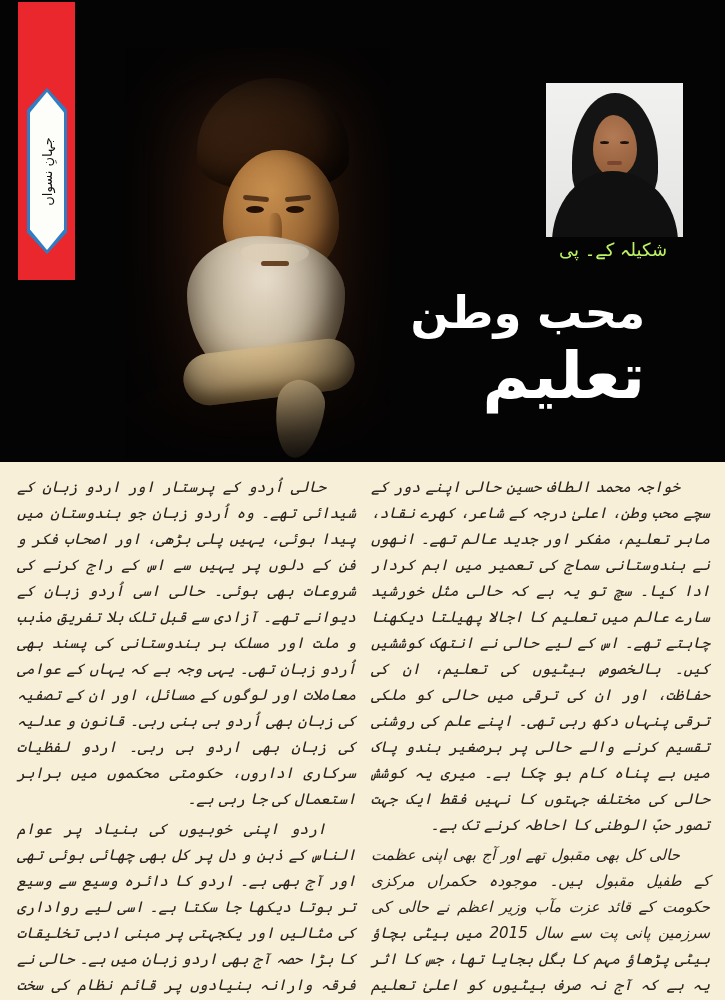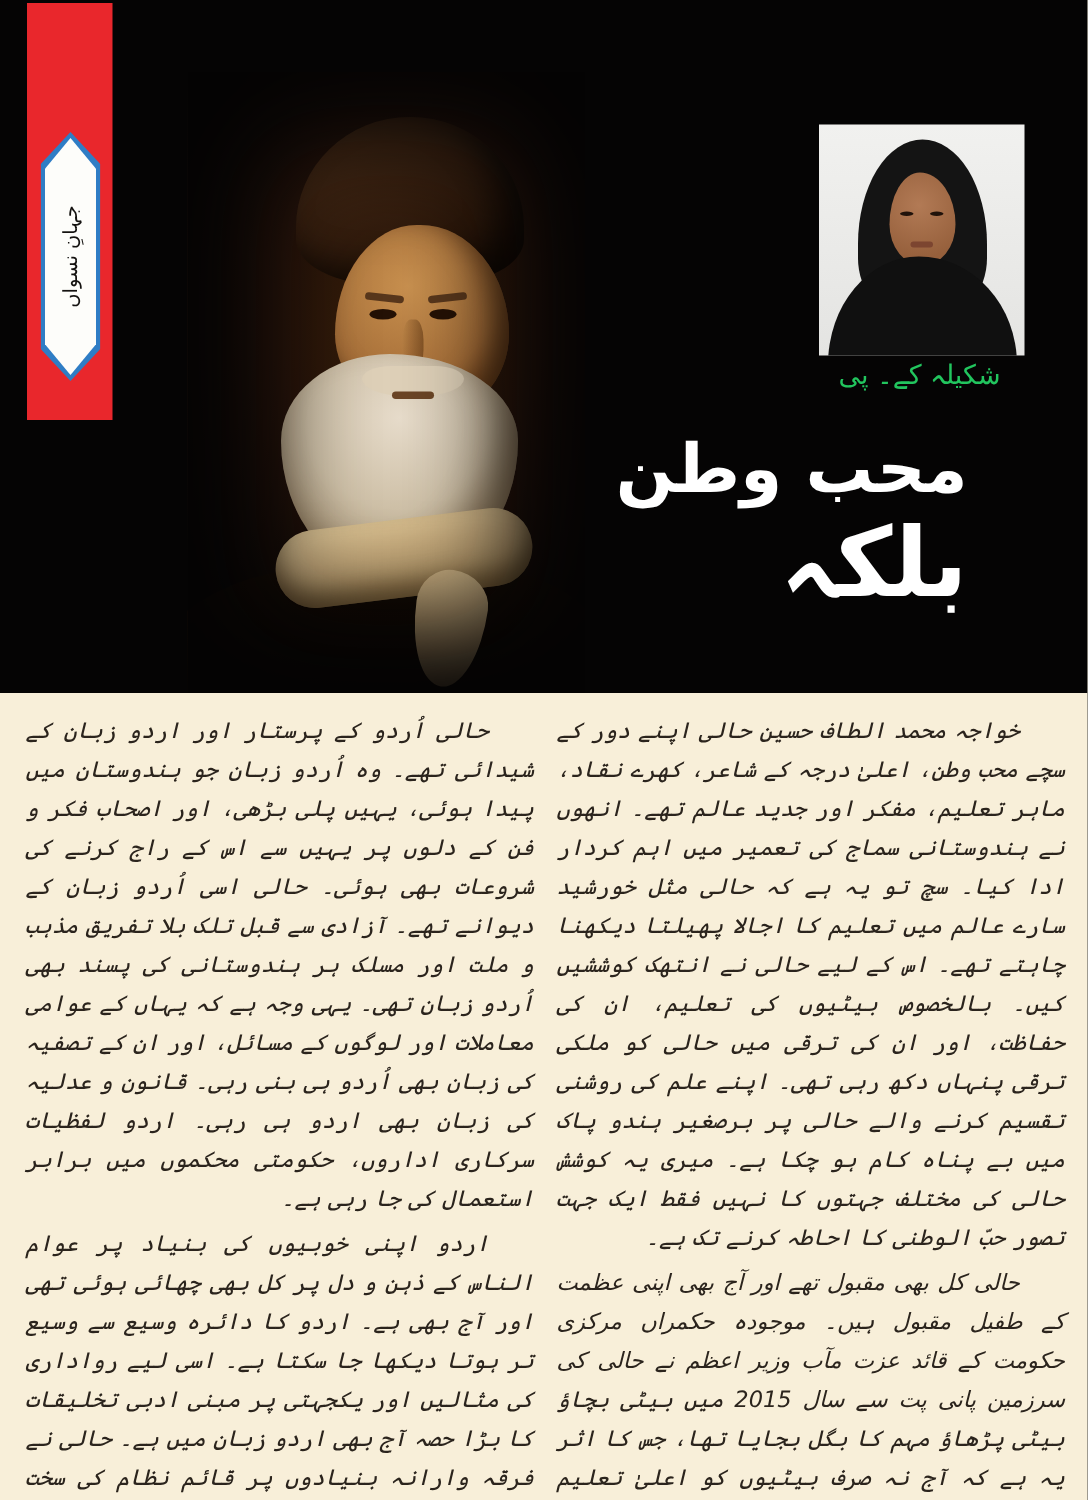--- a/index.html
+++ b/index.html
@@ -69,21 +69,21 @@
   .hijab-body { position:absolute; left:6px; top:88px; width:126px; height:80px; background:#101010;
     border-radius:48% 52% 0 0 / 90% 90% 0 0; }
   .af-face { position:absolute; left:47px; top:32px; width:44px; height:62px;
     background:radial-gradient(circle at 45% 35%, #b27a55 0%, #96603c 75%);
     border-radius:46% 54% 50% 50% / 56% 56% 44% 44%; }
   .af-eye { position:absolute; top:58px; width:9px; height:3px; background:#20120a; border-radius:50%; }
   .af-eye.l { left:54px; } .af-eye.r { left:74px; }
   .af-mouth { position:absolute; left:61px; top:78px; width:15px; height:4px; background:#7c4530; border-radius:3px; }
 
   .author-name { position:absolute; left:538px; top:239px; width:150px; text-align:center;
-    color:#22c55e; font-size:18px; }
+    color:#bef264; font-size:18px; }
 
   
   .title-block { position:absolute; left:363px; top:284px; width:282px; text-align:right; color:#ffffff; }
   .title-line1 { font-size:45px; font-weight:bold; letter-spacing:-1px; line-height:1.3; }
   .title-line2 { font-size:64px; font-weight:bold; letter-spacing:-1px; line-height:1.05; }
 
   
   .bodytext { position:absolute; left:0; top:462px; width:725px; height:538px; background:#f8efd9; }
   .col { position:absolute; top:8px; width:347px; color:#2b241d; font-size:15px; line-height:26px;
     text-align:justify; }
@@ -130,21 +130,21 @@
       <div class="hijab-body"></div>
       <div class="af-eye l"></div>
       <div class="af-eye r"></div>
       <div class="af-mouth"></div>
     </div>
 
     <div class="author-name">شکیلہ کے۔ پی</div>
 
     <div class="title-block">
       <div class="title-line1">محب وطن</div>
-      <div class="title-line2">بلکہ</div>
+      <div class="title-line2">تعلیم</div>
     </div>
   </div>
 
   <div class="bodytext">
     <div class="col col-right">
       <p>خواجہ محمد الطاف حسین حالی اپنے دور کے سچے محب وطن، اعلیٰ درجہ کے شاعر، کھرے نقاد، ماہر تعلیم، مفکر اور جدید عالم تھے۔ انھوں نے ہندوستانی سماج کی تعمیر میں اہم کردار ادا کیا۔ سچ تو یہ ہے کہ حالی مثل خورشید سارے عالم میں تعلیم کا اجالا پھیلتا دیکھنا چاہتے تھے۔ اس کے لیے حالی نے انتھک کوششیں کیں۔ بالخصوص بیٹیوں کی تعلیم، ان کی حفاظت، اور ان کی ترقی میں حالی کو ملکی ترقی پنہاں دکھ رہی تھی۔ اپنے علم کی روشنی تقسیم کرنے والے حالی پر برصغیر ہندو پاک میں بے پناہ کام ہو چکا ہے۔ میری یہ کوشش حالی کی مختلف جہتوں کا نہیں فقط ایک جہت تصور حبّ الوطنی کا احاطہ کرنے تک ہے۔</p>
       <p>حالی کل بھی مقبول تھے اور آج بھی اپنی عظمت کے طفیل مقبول ہیں۔ موجودہ حکمراں مرکزی حکومت کے قائد عزت مآب وزیر اعظم نے حالی کی سرزمین پانی پت سے سال 2015 میں بیٹی بچاؤ بیٹی پڑھاؤ مہم کا بگل بجایا تھا، جس کا اثر یہ ہے کہ آج نہ صرف بیٹیوں کو اعلیٰ تعلیم دلانے کا رجحان ہندوستانی عوام کے ذہنوں میں پروان چڑھا ہے بلکہ بیٹیاں خود کفیل بھی بننے لگی ہیں، زندگی کے کم و بیش ہر ایک شعبہ میں بیٹیاں دیکھی جانے لگی ہیں۔</p>
     </div>
     <div class="col col-left">
       <p>حالی اُردو کے پرستار اور اردو زبان کے شیدائی تھے۔ وہ اُردو زبان جو ہندوستان میں پیدا ہوئی، یہیں پلی بڑھی، اور اصحاب فکر و فن کے دلوں پر یہیں سے اس کے راج کرنے کی شروعات بھی ہوئی۔ حالی اسی اُردو زبان کے دیوانے تھے۔ آزادی سے قبل تلک بلا تفریق مذہب و ملت اور مسلک ہر ہندوستانی کی پسند بھی اُردو زبان تھی۔ یہی وجہ ہے کہ یہاں کے عوامی معاملات اور لوگوں کے مسائل، اور ان کے تصفیہ کی زبان بھی اُردو ہی بنی رہی۔ قانون و عدلیہ کی زبان بھی اردو ہی رہی۔ اردو لفظیات سرکاری اداروں، حکومتی محکموں میں برابر استعمال کی جا رہی ہے۔</p>

